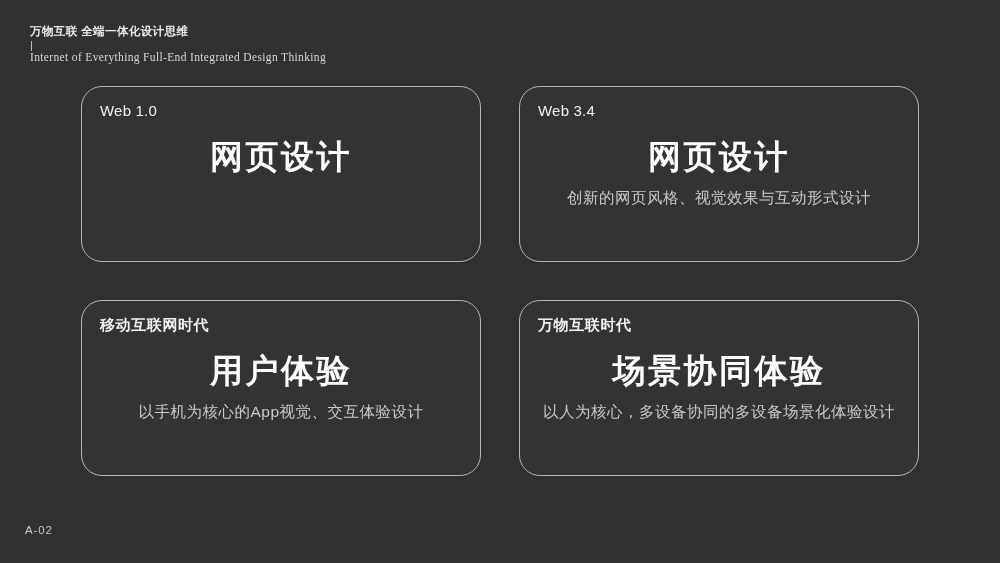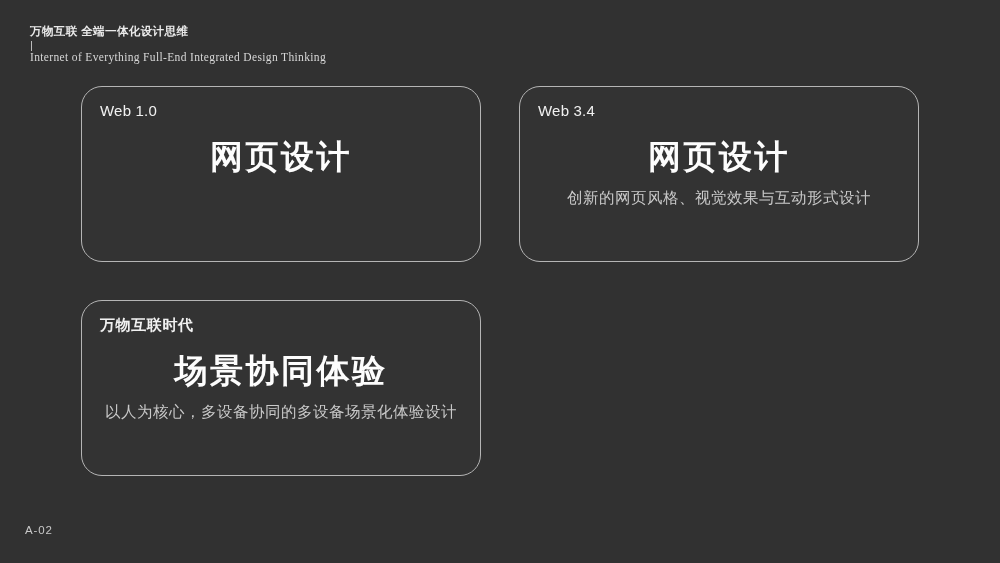--- a/index.html
+++ b/index.html
@@ -141,20 +141,27 @@
   </div>
 
   <div class="card">
     <div class="card-tag">Web 3.4</div>
     <div class="card-body">
       <div class="card-title">网页设计</div>
       <div class="card-sub">创新的网页风格、视觉效果与互动形式设计</div>
     </div>
   </div>
 
+  <div class="card">
+    <div class="card-tag bold">移动互联网时代</div>
+    <div class="card-body">
+      <div class="card-title">用户体验</div>
+      <div class="card-sub">以手机为核心的App视觉、交互体验设计</div>
+    </div>
+  </div>
 
   <div class="card">
     <div class="card-tag bold">万物互联时代</div>
     <div class="card-body">
       <div class="card-title">场景协同体验</div>
       <div class="card-sub">以人为核心，多设备协同的多设备场景化体验设计</div>
     </div>
   </div>
 
 </div>

